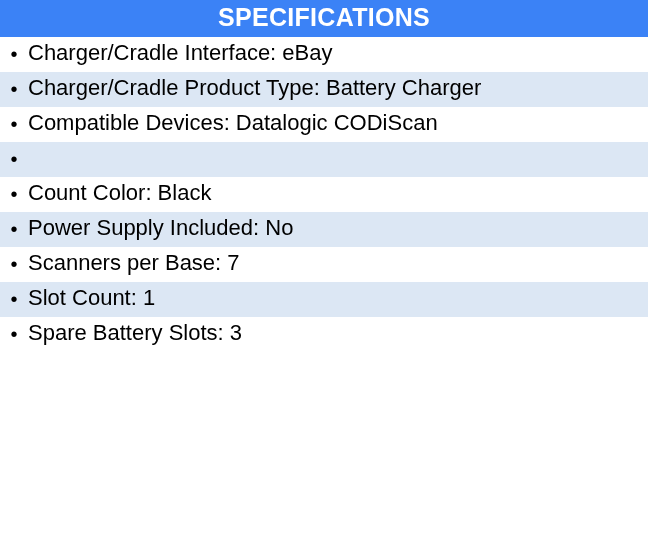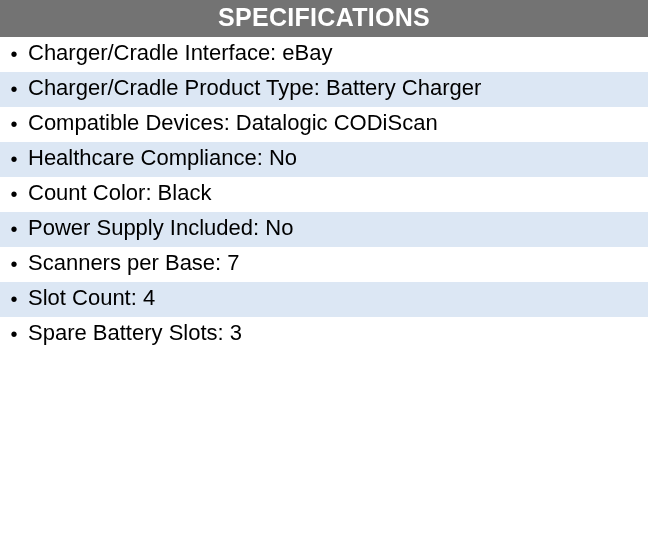--- a/index.html
+++ b/index.html
@@ -20,21 +20,21 @@
     height: 554px;
     box-sizing: border-box;
   }
   .spec-table {
     position: absolute;
     left: 0;
     top: 0;
     width: 648px;
   }
   .spec-header {
-    background: #737373;
+    background: #3b82f6;
     color: #ffffff;
     text-align: center;
     font-size: 25px;
     font-weight: bold;
     letter-spacing: 0.3px;
     padding: 4px 0 5px 0;
     line-height: 1.1;
   }
   .spec-row {
     display: flex;
@@ -87,41 +87,40 @@
       <span class="text">Charger/Cradle Product Type: Battery Charger</span>
     </div>
 
     <div class="spec-row">
       <span class="bullet">•</span>
       <span class="text">Compatible Devices: Datalogic CODiScan</span>
     </div>
 
     <div class="spec-row alt">
       <span class="bullet">•</span>
-      <span class="text">Healthcare Compliance: No</span>
     </div>
 
     <div class="spec-row">
       <span class="bullet">•</span>
       <span class="text">Count Color: Black</span>
     </div>
 
     <div class="spec-row alt">
       <span class="bullet">•</span>
       <span class="text">Power Supply Included: No</span>
     </div>
 
     <div class="spec-row">
       <span class="bullet">•</span>
       <span class="text">Scanners per Base: 7</span>
     </div>
 
     <div class="spec-row alt">
       <span class="bullet">•</span>
-      <span class="text">Slot Count: 4</span>
+      <span class="text">Slot Count: 1</span>
     </div>
 
     <div class="spec-row">
       <span class="bullet">•</span>
       <span class="text">Spare Battery Slots: 3</span>
     </div>
   </div>
 
 
 </div>

